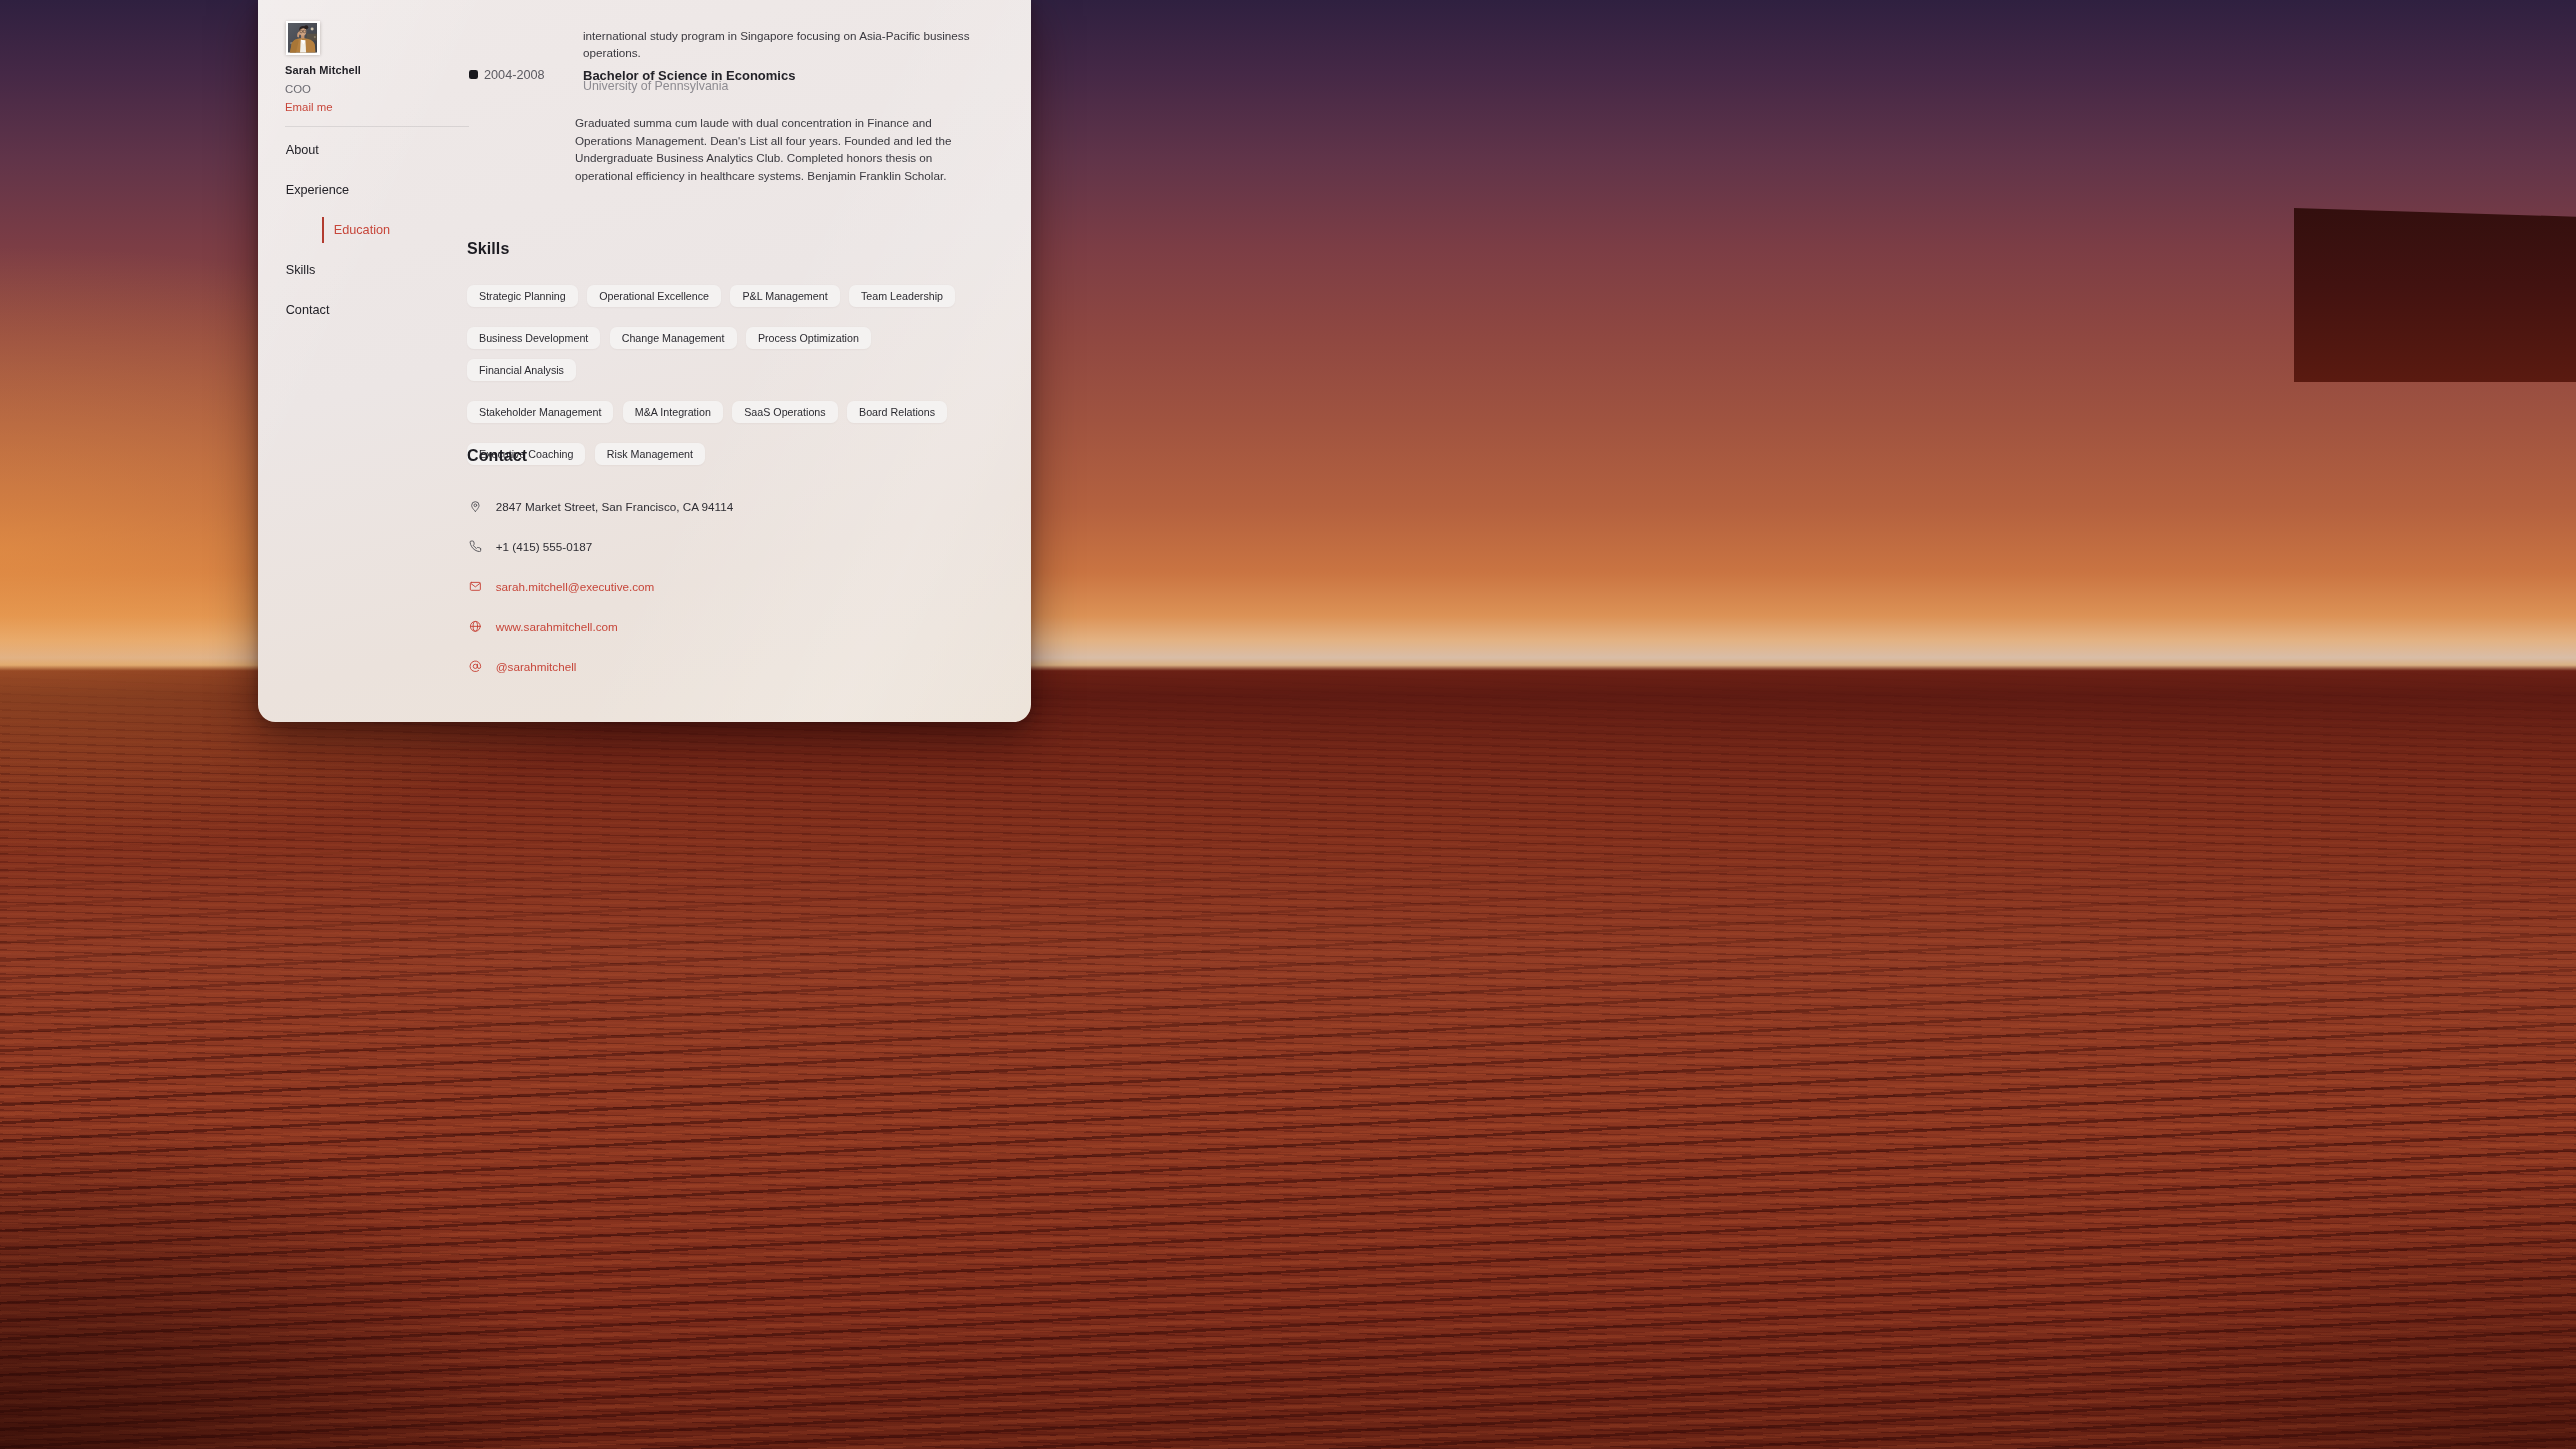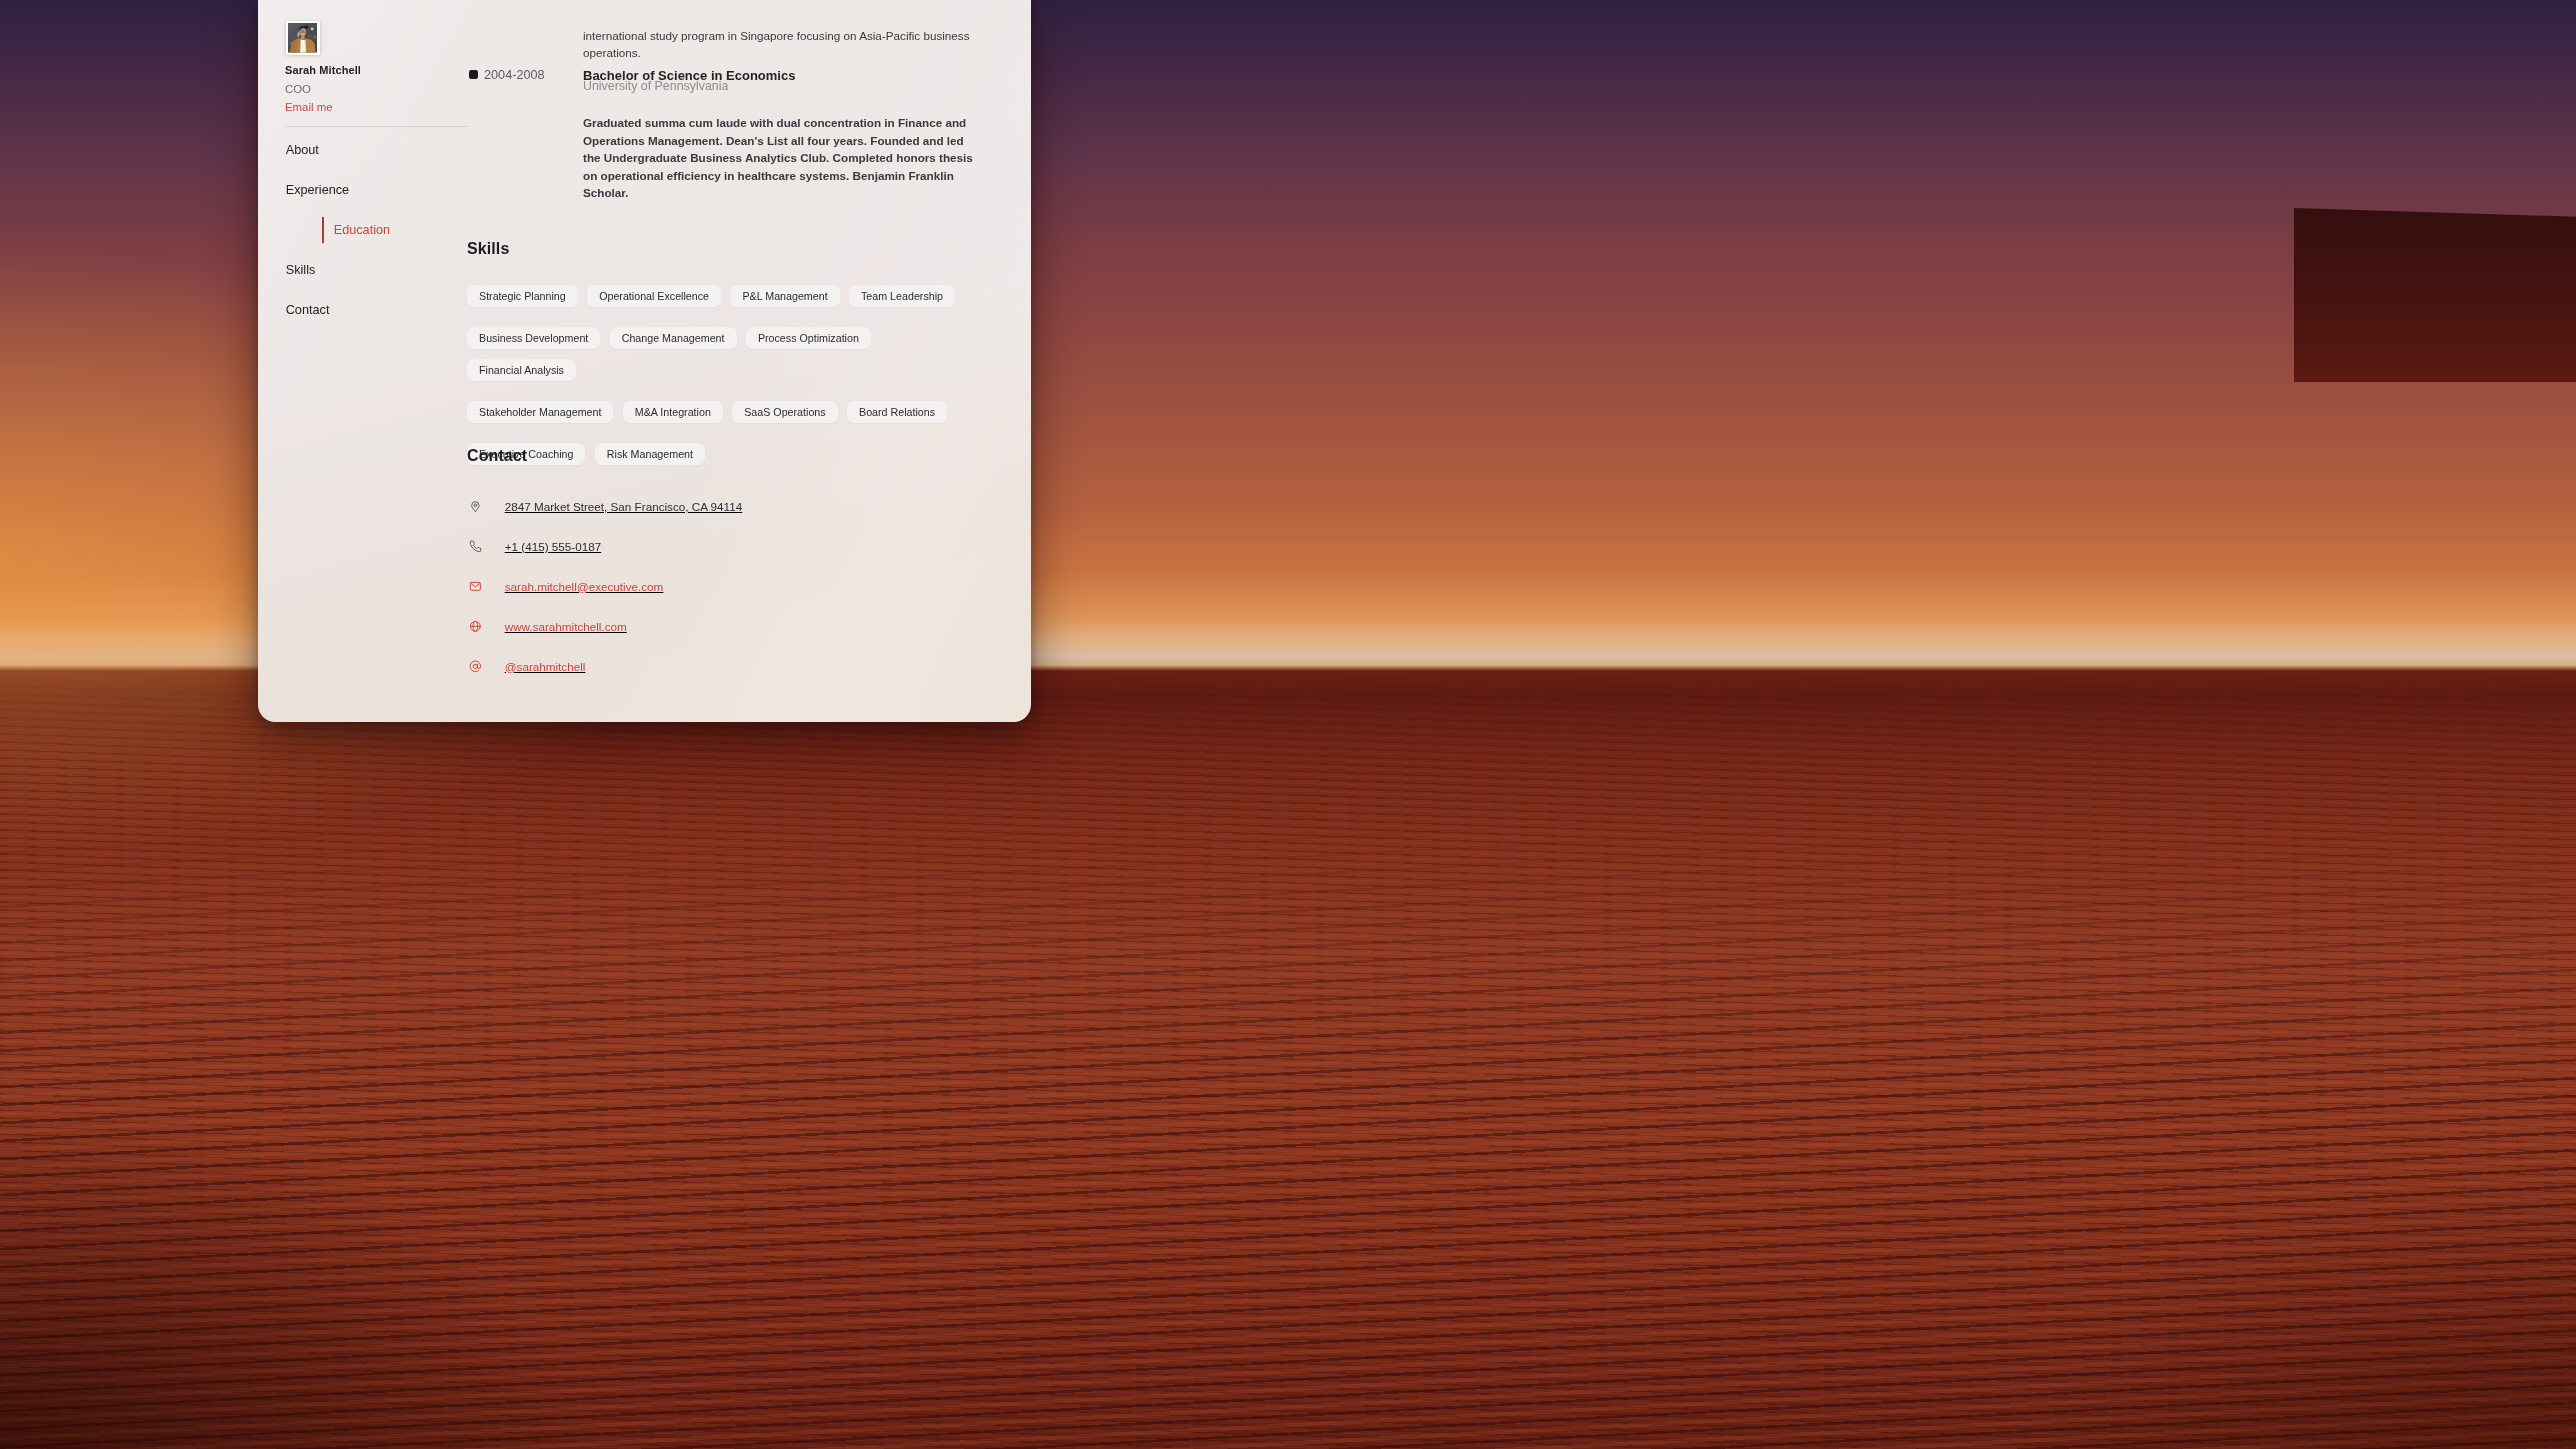--- a/index.html
+++ b/index.html
@@ -69,37 +69,37 @@
 
   
   .prev-tail { position:absolute; left:325px; top:0.7px; width:397px;
     font-size:11.7px; line-height:17.6px; color:#3a393f;margin-top:26px; }
   .tl-bullet { position:absolute; left:211px; top:70px; width:8.7px; height:8.7px;
     border-radius:2.3px; background:#18171c; }
   .tl-period { position:absolute; left:226px; top:68px; font-size:12.7px; color:#5b5a61; }
   .tl-degree { position:absolute; left:325px; top:68px; font-size:13px; font-weight:700;
     color:#232228; }
   .tl-school { position:absolute; left:325px; top:79px; font-size:12.4px; color:#8d8b91; }
-  .tl-desc   { position:absolute; left:325px; top:114px; width:397px;
-    font-size:11.7px; line-height:17.6px; color:#3a393f;font-weight:bold; }
+  .tl-desc   { position:absolute; left:317px; top:114px; width:397px;
+    font-size:11.7px; line-height:17.6px; color:#3a393f; }
 
   .section-h { position:absolute; font-size:16px; font-weight:700; color:#1d1c22;
     letter-spacing:0.1px; }
   .skills-h  { left:209px; top:240px; }
   .contact-h { left:209px; top:447px; }
 
   .chips { position:absolute; left:209px; top:285px; width:502px;
     display:flex; flex-wrap:wrap; gap:10px 9.4px; }
   .chip { height:22px; line-height:22px; padding:0 12px; border-radius:6.7px;
     background:#f4f2f1; font-size:10.7px; color:#2c2b31; white-space:nowrap;
     box-shadow:0 0.7px 1.3px rgba(90,60,50,.05); cursor:default; }
   .break { flex-basis:100%; height:0; }
 
   .contact-list { position:absolute; left:211px; top:486px; }
-  .c-row { height:40px; display:flex; align-items:center; gap:23px;text-decoration:underline; }
+  .c-row { height:40px; display:flex; align-items:center; gap:14px; }
   .c-row .c-ic { width:12.7px; height:12.7px; flex:0 0 12.7px; color:#55545a; }
   .c-row .c-tx { font-size:11.7px; color:#2e2d33; }
   .c-row.accent .c-ic, .c-row.accent .c-tx { color:var(--accent); }
   .c-row.accent .c-tx { cursor:pointer; }
   .c-ic svg { display:block; width:100%; height:100%; }
 
   :root { --accent:#c7463a; }
 </style>
 </head>
 <body>

